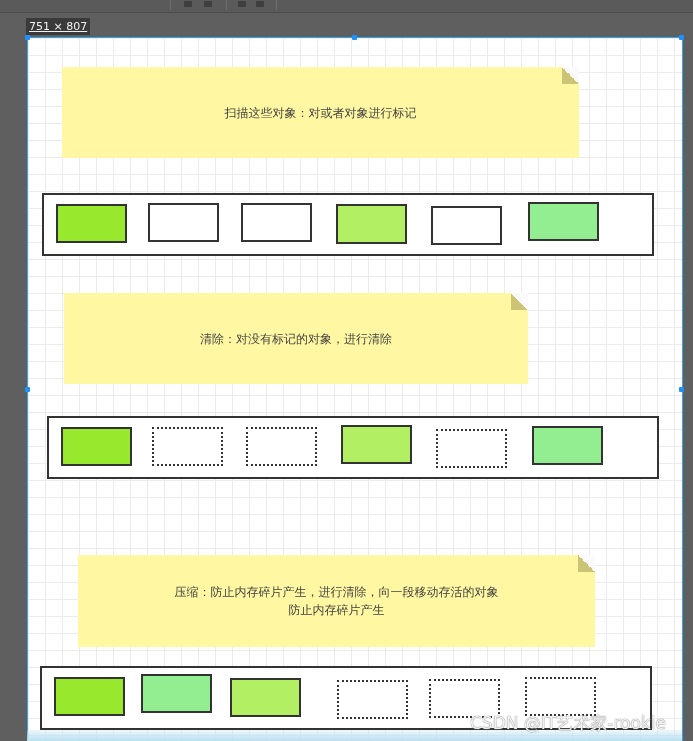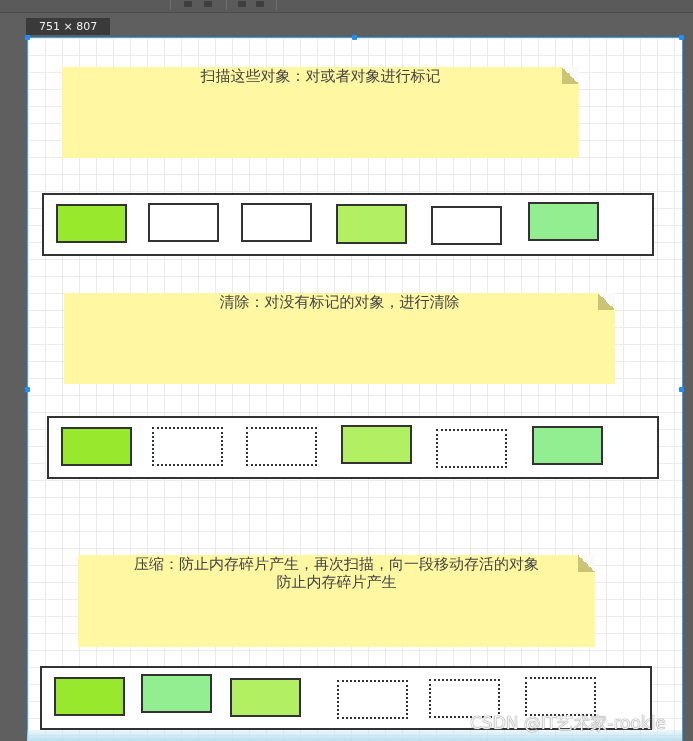--- a/index.html
+++ b/index.html
@@ -10,37 +10,37 @@
   }
   .toolbar {
     position:absolute; left:0; top:0; width:693px; height:12px;
     background:#5a5a5a; border-bottom:1px solid #4c4c4c;
   }
   .toolbar .tb-icon {
     position:absolute; top:1px; width:8px; height:6px; background:#3e3e3e; border-radius:1px;
   }
   .toolbar .sep { position:absolute; top:0; width:1px; height:10px; background:#6e6e6e; }
   .size-label {
-    position:absolute; left:26px; top:18px; height:17px; padding:0 13px;
-    background:#3a3a3a; color:#f0f0f0; font-size:11px; line-height:17px;
+    position:absolute; left:26px; top:18px; height:17px; padding:0 3px;
+    background:#3a3a3a; color:#f0f0f0; font-size:11px; line-height:17px;text-decoration:underline;
   }
   .canvas {
     position:absolute; left:27px; top:37px; width:654px; height:704px;
     background-color:#ffffff;
     background-image:
       linear-gradient(#ececec 1px, transparent 1px),
       linear-gradient(90deg, #ececec 1px, transparent 1px);
     background-size:17px 17px;
     border-left:1px solid #35a4ec; border-right:1px solid #35a4ec; border-top:1px solid #35a4ec;
   }
   .handle { position:absolute; width:5px; height:5px; background:#1e90ff; border-radius:1px; }
   .note {
     position:absolute; background:#fff7a1;
-    color:#444; font-size:15px; line-height:18px; text-align:center;
-    display:flex; align-items:center; flex-direction:column;
+    color:#444; font-size:12px; line-height:18px; text-align:center;
+    display:flex; align-items:center; justify-content:center; flex-direction:column;
   }
   .fold-tri {
     position:absolute; right:0; top:0; width:17px; height:17px;
     background:linear-gradient(45deg, #cbc474 50%, transparent 50%);
   }
   .fold-cut {
     position:absolute; right:0; top:0; width:17px; height:17px;
     background:linear-gradient(45deg, transparent 50%, #fafafa 50%);
   }
   .heap {
@@ -81,38 +81,38 @@
   </div>
   <div class="heap" style="left:14px; top:155px; width:612px; height:63px;">
     <div class="obj" style="left:12px; top:9px; width:71px; height:39px; background:#98e82e;"></div>
     <div class="obj" style="left:104px; top:8px; width:71px; height:39px; background:#ffffff;"></div>
     <div class="obj" style="left:197px; top:8px; width:71px; height:39px; background:#ffffff;"></div>
     <div class="obj" style="left:292px; top:9px; width:71px; height:40px; background:#b2ef62;"></div>
     <div class="obj" style="left:387px; top:11px; width:71px; height:39px; background:#ffffff;"></div>
     <div class="obj" style="left:484px; top:7px; width:71px; height:39px; background:#93ee92;"></div>
   </div>
 
-  <div class="note" style="left:36px; top:255px; width:551px; height:91px;">
+  <div class="note" style="left:36px; top:255px; width:464px; height:91px;">
     <div class="fold-tri"></div>
     <div class="fold-cut"></div>
     <div>清除：对没有标记的对象，进行清除</div>
   </div>
   <div class="heap" style="left:19px; top:378px; width:612px; height:63px;">
     <div class="obj" style="left:12px; top:9px; width:71px; height:39px; background:#98e82e;"></div>
     <div class="obj dotted" style="left:103px; top:9px; width:71px; height:39px;"></div>
     <div class="obj dotted" style="left:197px; top:9px; width:71px; height:39px;"></div>
     <div class="obj" style="left:292px; top:7px; width:71px; height:39px; background:#b2ef62;"></div>
     <div class="obj dotted" style="left:387px; top:11px; width:71px; height:39px;"></div>
     <div class="obj" style="left:483px; top:8px; width:71px; height:39px; background:#93ee92;"></div>
   </div>
 
   <div class="note" style="left:50px; top:517px; width:517px; height:92px;">
     <div class="fold-tri"></div>
     <div class="fold-cut"></div>
-    <div>压缩：防止内存碎片产生，再次扫描，向一段移动存活的对象</div>
+    <div>压缩：防止内存碎片产生，进行清除，向一段移动存活的对象</div>
     <div>防止内存碎片产生</div>
   </div>
   <div class="heap" style="left:12px; top:628px; width:612px; height:64px;">
     <div class="obj" style="left:12px; top:9px; width:71px; height:39px; background:#98e82e;"></div>
     <div class="obj" style="left:99px; top:6px; width:71px; height:39px; background:#93ee92;"></div>
     <div class="obj" style="left:188px; top:10px; width:71px; height:39px; background:#b2ef62;"></div>
     <div class="obj dotted" style="left:295px; top:12px; width:71px; height:39px;"></div>
     <div class="obj dotted" style="left:387px; top:11px; width:71px; height:39px;"></div>
     <div class="obj dotted" style="left:483px; top:9px; width:71px; height:39px;"></div>
   </div>

